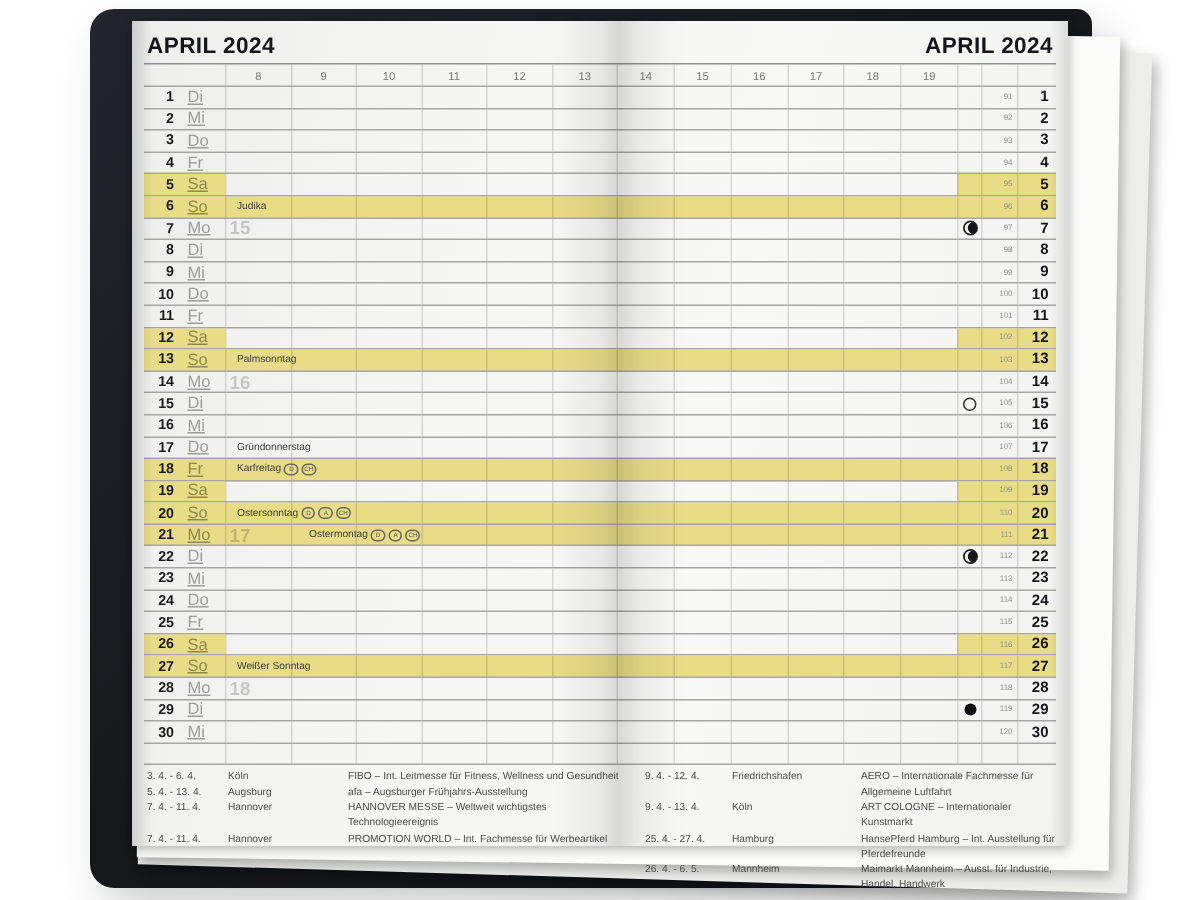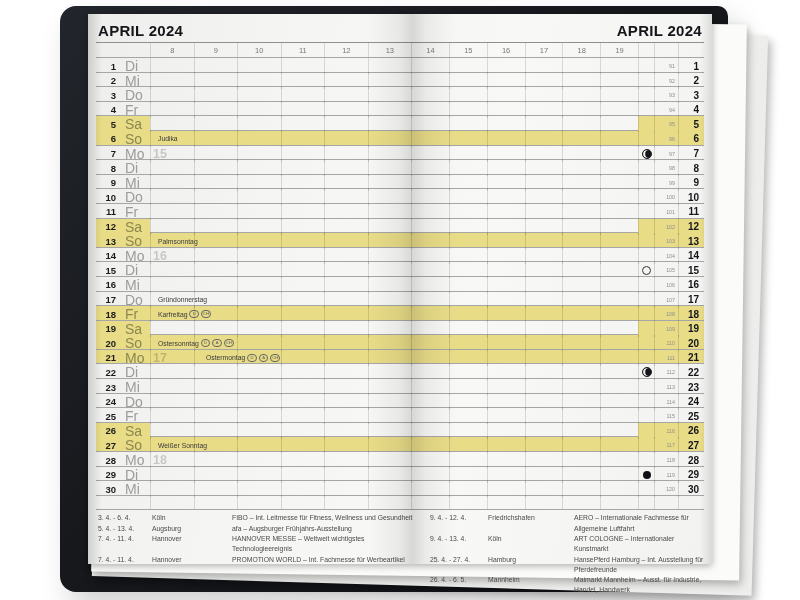--- a/index.html
+++ b/index.html
@@ -33,21 +33,21 @@
   .title{position:absolute;bottom:3px;font-weight:700;font-size:15px;color:#15161a;
          letter-spacing:.3px;}
   .title-l{left:2px;} .title-r{right:2px;}
   
   .cal{border-top:1px solid #8f8f8f;}
   .row{display:grid;grid-template-columns:24px 30px 1fr 16px 24px 26px;
        height:14.6px;box-sizing:border-box;border-bottom:1px solid #a6a6a6;}
   .hrow{height:15px;}
   .c-num{display:flex;align-items:center;justify-content:flex-end;padding-right:4px;
          font-size:9.5px;font-weight:700;color:#1b1b1b;}
-  .c-wd{display:flex;align-items:center;padding-left:5px;font-size:14px;color:#9c9c9c;}
+  .c-wd{display:flex;align-items:center;padding-left:5px;font-size:11px;color:#9c9c9c;text-decoration:underline;}
   .c-hours{position:relative;display:grid;grid-template-columns:repeat(6,1.07fr) repeat(6,.93fr);}
   .hcell{border-left:1px solid rgba(0,0,0,.13);}
   .hhead{display:flex;align-items:center;justify-content:center;
          font-size:7.5px;color:#787878;}
   .c-moon{border-left:1px solid rgba(0,0,0,.13);display:flex;align-items:center;
           justify-content:center;}
   .c-doy{border-left:1px solid rgba(0,0,0,.13);display:flex;align-items:center;
          justify-content:flex-end;padding-right:3px;font-size:5.3px;color:#8e8e8e;}
   .c-num2{border-left:1px solid rgba(0,0,0,.13);display:flex;align-items:center;
           justify-content:flex-end;padding-right:5px;font-size:10px;font-weight:700;color:#15151a;}

